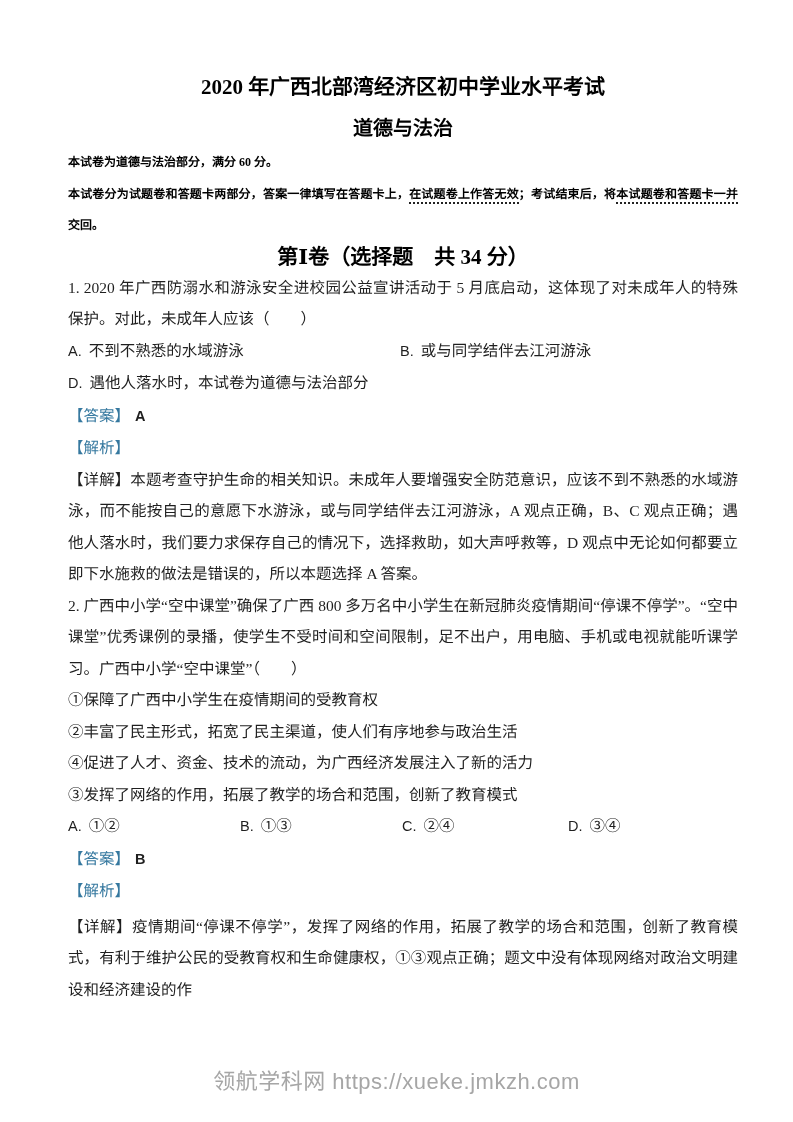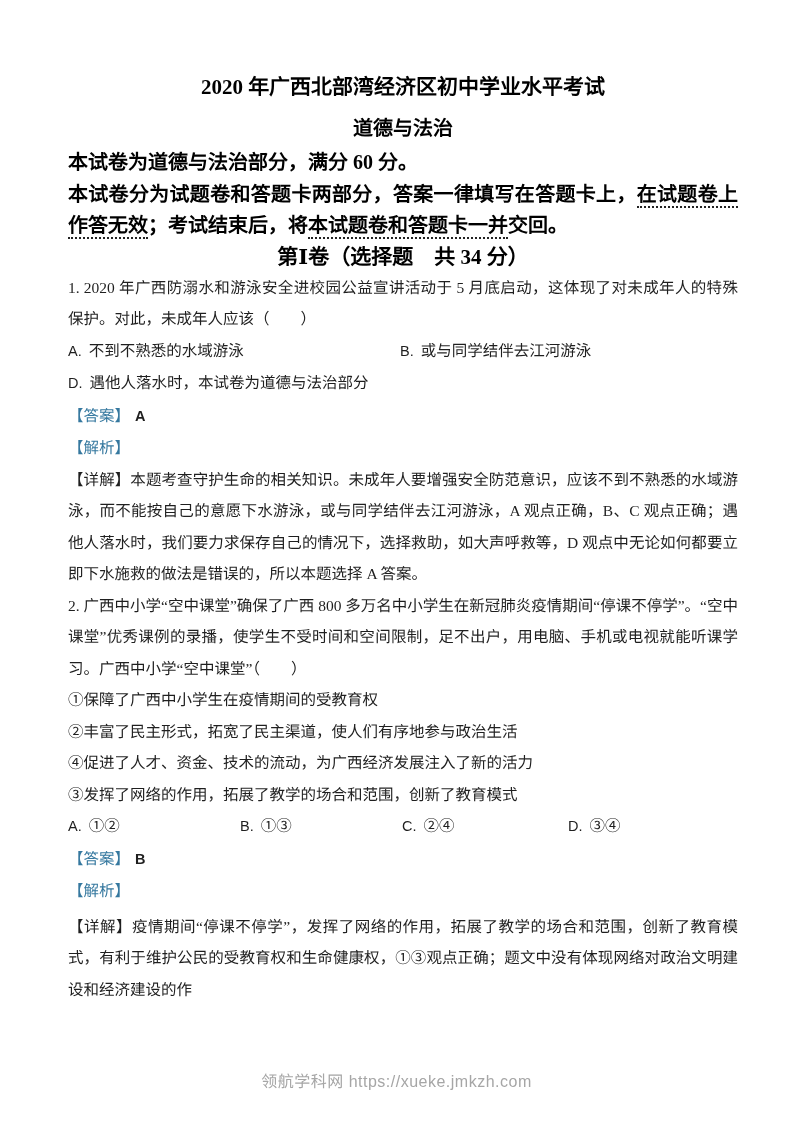--- a/index.html
+++ b/index.html
@@ -22,21 +22,21 @@
   }
   .title{
     margin:0;font-size:21px;font-weight:700;text-align:center;
     line-height:30px;color:#000;
   }
   .subtitle{
     margin:11px 0 0;font-size:20px;font-weight:700;text-align:center;
     line-height:30px;color:#000;
   }
   p{margin:0;text-align:justify;}
-  .bold{font-weight:700;font-size:20px;color:#000;}
+  .bold{font-weight:700;font-size:12px;color:#000;}
   .notice-first{margin-top:4px;}
   .section-heading{
     margin:0;font-size:21px;font-weight:700;text-align:center;
     line-height:30px;color:#000;
   }
   .em-dots{
     border-bottom:2px dotted #222;
     padding-bottom:1px;
   }
   .options-two{
@@ -53,21 +53,21 @@
   .tag-blue{color:var(--tag-blue);}
   .answer-letter{
     font-family:"Liberation Sans","DejaVu Sans",sans-serif;
     font-weight:700;font-size:14.5px;margin-left:5px;
   }
   .detail-q2{margin-top:4px;}
   .watermark{
     position:absolute;left:0;right:0;top:1066px;
     text-align:center;
     font-family:"Liberation Sans","DejaVu Sans",sans-serif;
-    font-size:16px;color:var(--watermark-gray);
+    font-size:22px;color:var(--watermark-gray);
     letter-spacing:0.5px;
   }
 </style>
 </head>
 <body>
 
 <div class="page">
 
   <h1 class="title">2020 年广西北部湾经济区初中学业水平考试</h1>
   <h2 class="subtitle">道德与法治</h2>

